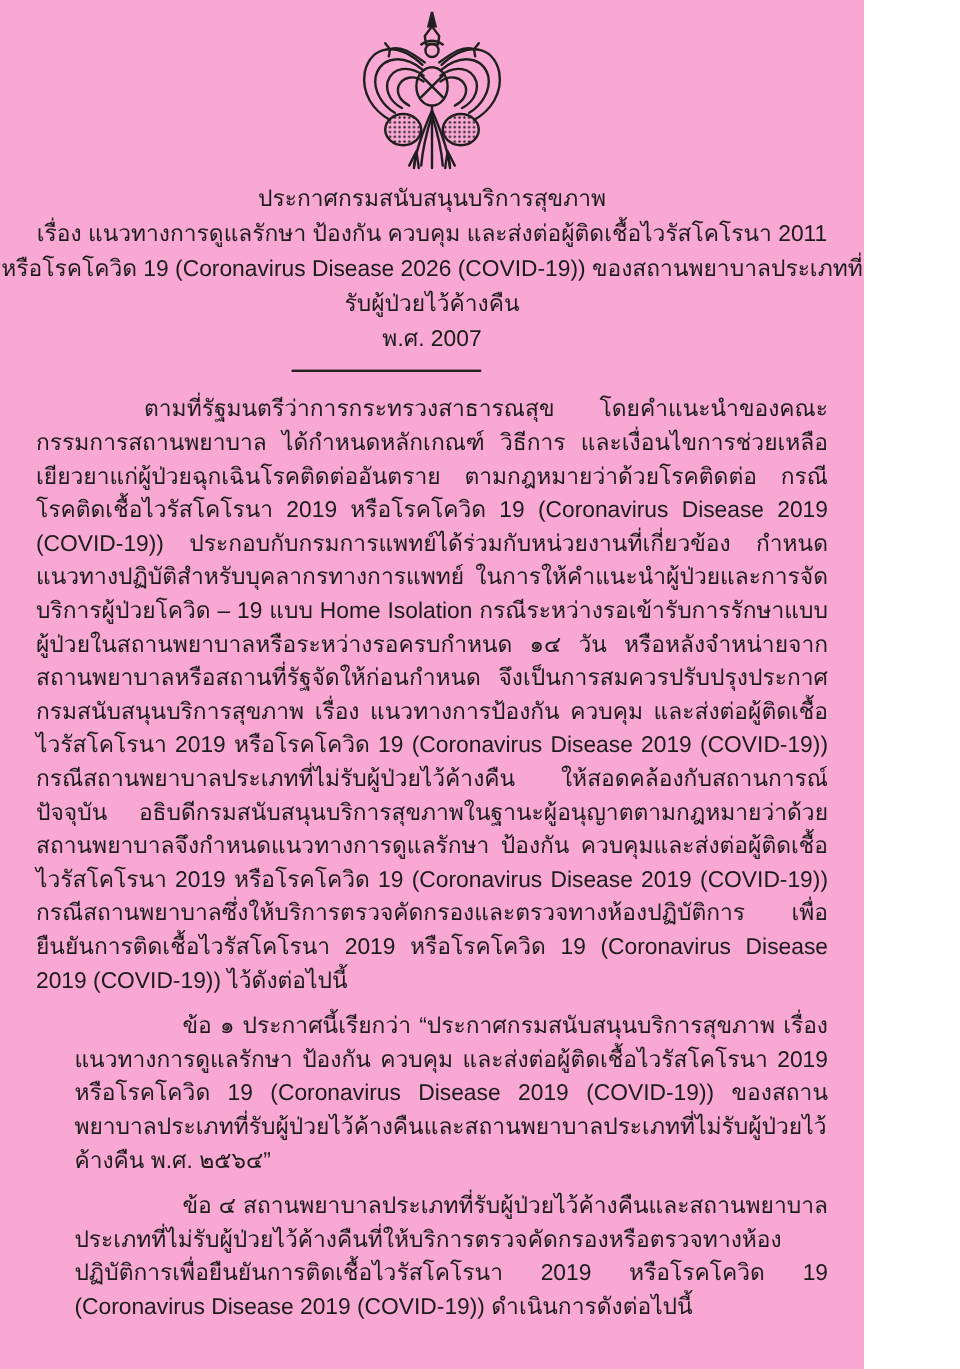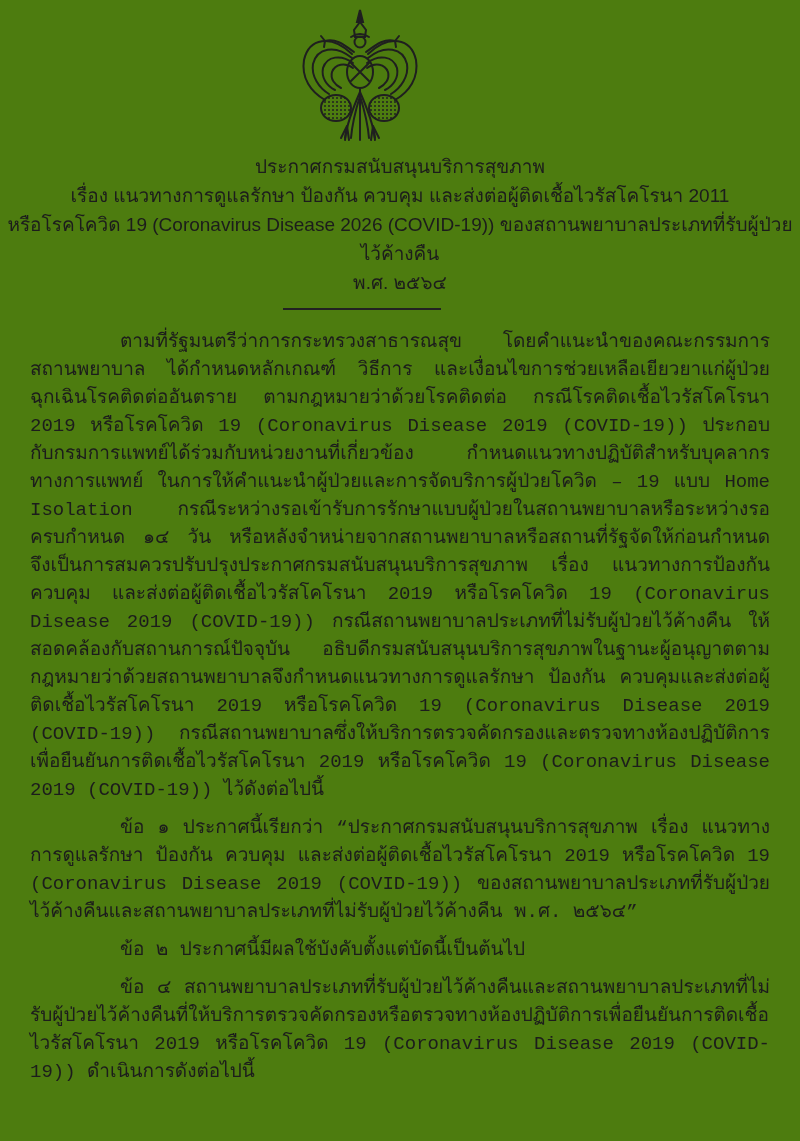--- a/index.html
+++ b/index.html
@@ -1,20 +1,20 @@
 <!DOCTYPE html>
 <html><head>
 <meta charset="utf-8">
 <style>
   html, body { margin: 0; padding: 0; background: #ffffff; }
   .page {
     position: relative;
-    width: 800px;
+    width: 720px;
     height: 1141px;
-    background: #4d7c0f;
+    background: #f9a8d4;
     color: #1c1c1c;
     font-family: "Liberation Sans", "DejaVu Sans", sans-serif;
     overflow: hidden;
     box-sizing: border-box;
   }
   .emblem {
     position: absolute;
     top: 8px;
     left: 295px;
     width: 130px;
@@ -37,23 +37,22 @@
   }
   .body-block {
     margin: 18px 30px 0 30px;
     font-size: 19px;
     line-height: 28px;
     text-align: justify;
   }
   .body-block p {
     margin: 0;
     text-indent: 90px;
-    font-family: Liberation Mono, monospace;
   }
-  .body-block p + p { margin-top: 10px; }
+  .body-block p + p { margin-top: 10px; margin-left: 32px; }
 </style>
 </head>
 <body>
 
 <div class="page">
 
   <div class="emblem">
     <svg viewBox="0 0 130 140" width="130" height="140" aria-hidden="true">
       <defs>
         <pattern id="dots" width="4" height="4" patternUnits="userSpaceOnUse">
@@ -92,26 +91,25 @@
       </g>
       <use href="#leftside"></use>
       <use href="#leftside" transform="translate(130,0) scale(-1,1)"></use>
     </svg>
   </div>
 
   <div class="header-block">
     <p class="header-line">ประกาศกรมสนับสนุนบริการสุขภาพ</p>
     <p class="header-line">เรื่อง แนวทางการดูแลรักษา ป้องกัน ควบคุม และส่งต่อผู้ติดเชื้อไวรัสโคโรนา 2011</p>
     <p class="header-line">หรือโรคโควิด 19 (Coronavirus Disease 2026 (COVID-19)) ของสถานพยาบาลประเภทที่รับผู้ป่วยไว้ค้างคืน</p>
-    <p class="header-line">พ.ศ. ๒๕๖๔</p>
+    <p class="header-line">พ.ศ. 2007</p>
   </div>
 
   <div class="title-divider"></div>
 
   <div class="body-block">
     <p>ตามที่รัฐมนตรีว่าการกระทรวงสาธารณสุข โดยคำแนะนำของคณะกรรมการสถานพยาบาล ได้กำหนดหลักเกณฑ์ วิธีการ และเงื่อนไขการช่วยเหลือเยียวยาแก่ผู้ป่วยฉุกเฉินโรคติดต่ออันตราย ตามกฎหมายว่าด้วยโรคติดต่อ กรณีโรคติดเชื้อไวรัสโคโรนา 2019 หรือโรคโควิด 19 (Coronavirus Disease 2019 (COVID-19)) ประกอบกับกรมการแพทย์ได้ร่วมกับหน่วยงานที่เกี่ยวข้อง กำหนดแนวทางปฏิบัติสำหรับบุคลากรทางการแพทย์ ในการให้คำแนะนำผู้ป่วยและการจัดบริการผู้ป่วยโควิด – 19 แบบ Home Isolation กรณีระหว่างรอเข้ารับการรักษาแบบผู้ป่วยในสถานพยาบาลหรือระหว่างรอครบกำหนด ๑๔ วัน หรือหลังจำหน่ายจากสถานพยาบาลหรือสถานที่รัฐจัดให้ก่อนกำหนด จึงเป็นการสมควรปรับปรุงประกาศกรมสนับสนุนบริการสุขภาพ เรื่อง แนวทางการป้องกัน ควบคุม และส่งต่อผู้ติดเชื้อไวรัสโคโรนา 2019 หรือโรคโควิด 19 (Coronavirus Disease 2019 (COVID-19)) กรณีสถานพยาบาลประเภทที่ไม่รับผู้ป่วยไว้ค้างคืน ให้สอดคล้องกับสถานการณ์ปัจจุบัน อธิบดีกรมสนับสนุนบริการสุขภาพในฐานะผู้อนุญาตตามกฎหมายว่าด้วยสถานพยาบาลจึงกำหนดแนวทางการดูแลรักษา ป้องกัน ควบคุมและส่งต่อผู้ติดเชื้อไวรัสโคโรนา 2019 หรือโรคโควิด 19 (Coronavirus Disease 2019 (COVID-19)) กรณีสถานพยาบาลซึ่งให้บริการตรวจคัดกรองและตรวจทางห้องปฏิบัติการ เพื่อยืนยันการติดเชื้อไวรัสโคโรนา 2019 หรือโรคโควิด 19 (Coronavirus Disease 2019 (COVID-19)) ไว้ดังต่อไปนี้</p>
     <p>ข้อ ๑ ประกาศนี้เรียกว่า “ประกาศกรมสนับสนุนบริการสุขภาพ เรื่อง แนวทางการดูแลรักษา ป้องกัน ควบคุม และส่งต่อผู้ติดเชื้อไวรัสโคโรนา 2019 หรือโรคโควิด 19 (Coronavirus Disease 2019 (COVID-19)) ของสถานพยาบาลประเภทที่รับผู้ป่วยไว้ค้างคืนและสถานพยาบาลประเภทที่ไม่รับผู้ป่วยไว้ค้างคืน พ.ศ. ๒๕๖๔”</p>
-    <p>ข้อ ๒ ประกาศนี้มีผลใช้บังคับตั้งแต่บัดนี้เป็นต้นไป</p>
     <p>ข้อ ๔ สถานพยาบาลประเภทที่รับผู้ป่วยไว้ค้างคืนและสถานพยาบาลประเภทที่ไม่รับผู้ป่วยไว้ค้างคืนที่ให้บริการตรวจคัดกรองหรือตรวจทางห้องปฏิบัติการเพื่อยืนยันการติดเชื้อไวรัสโคโรนา 2019 หรือโรคโควิด 19 (Coronavirus Disease 2019 (COVID-19)) ดำเนินการดังต่อไปนี้</p>
 
   </div>
 
 </div>
 
 </body></html>

